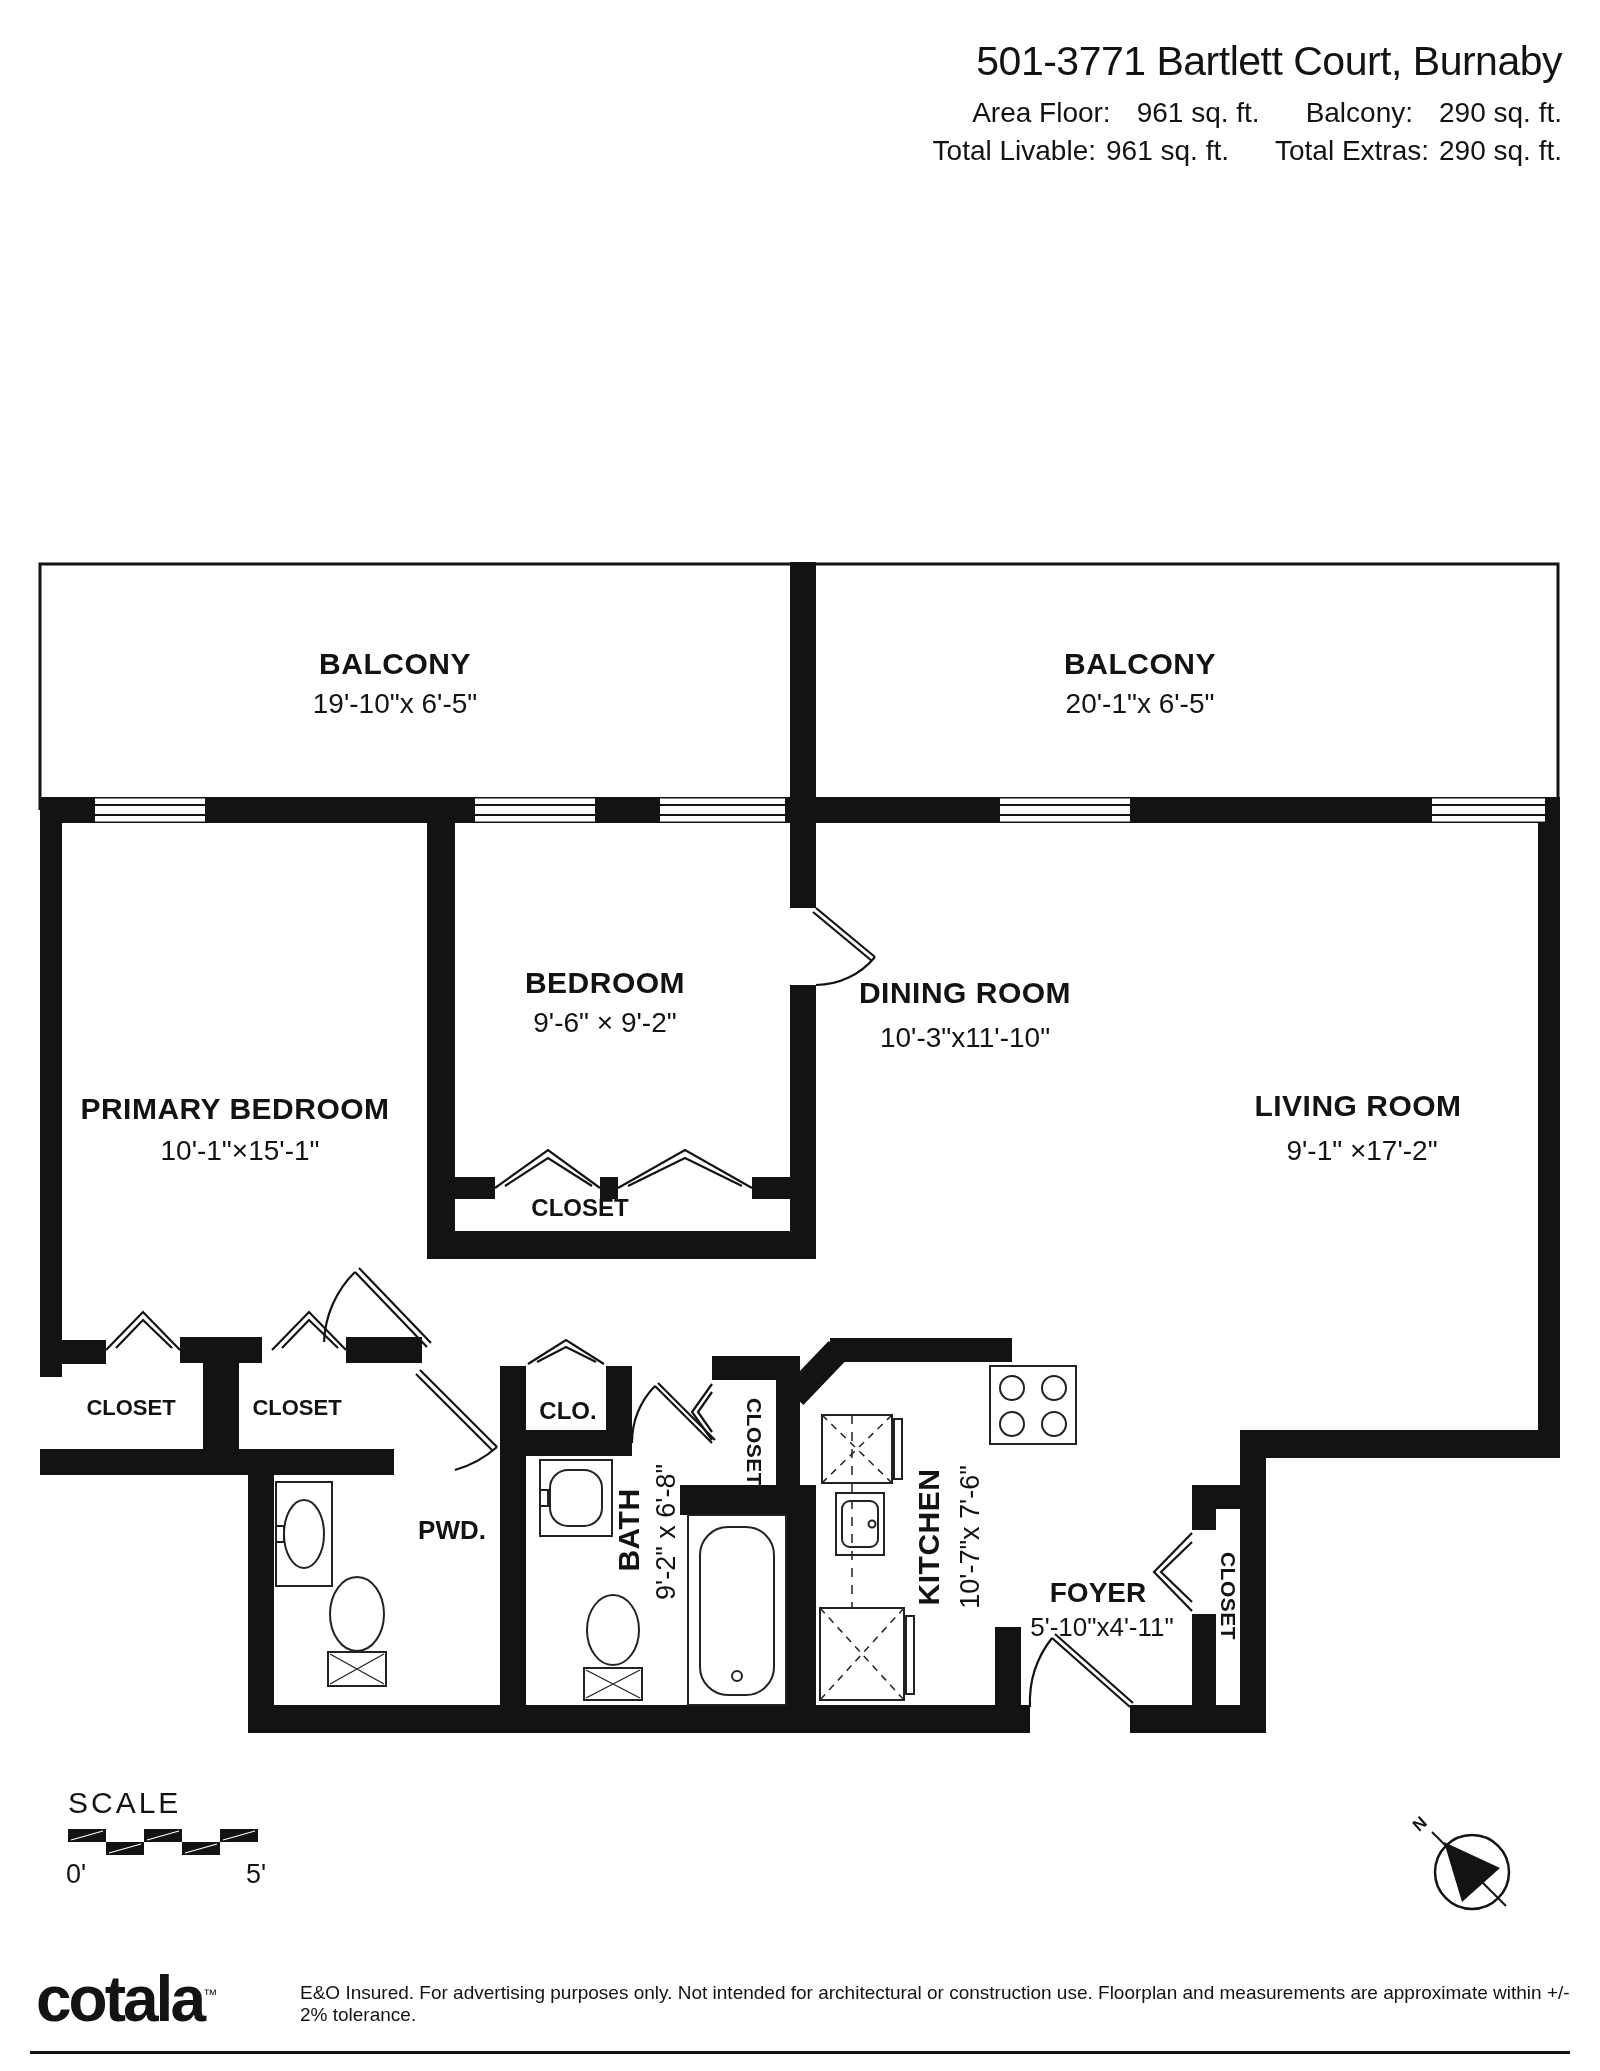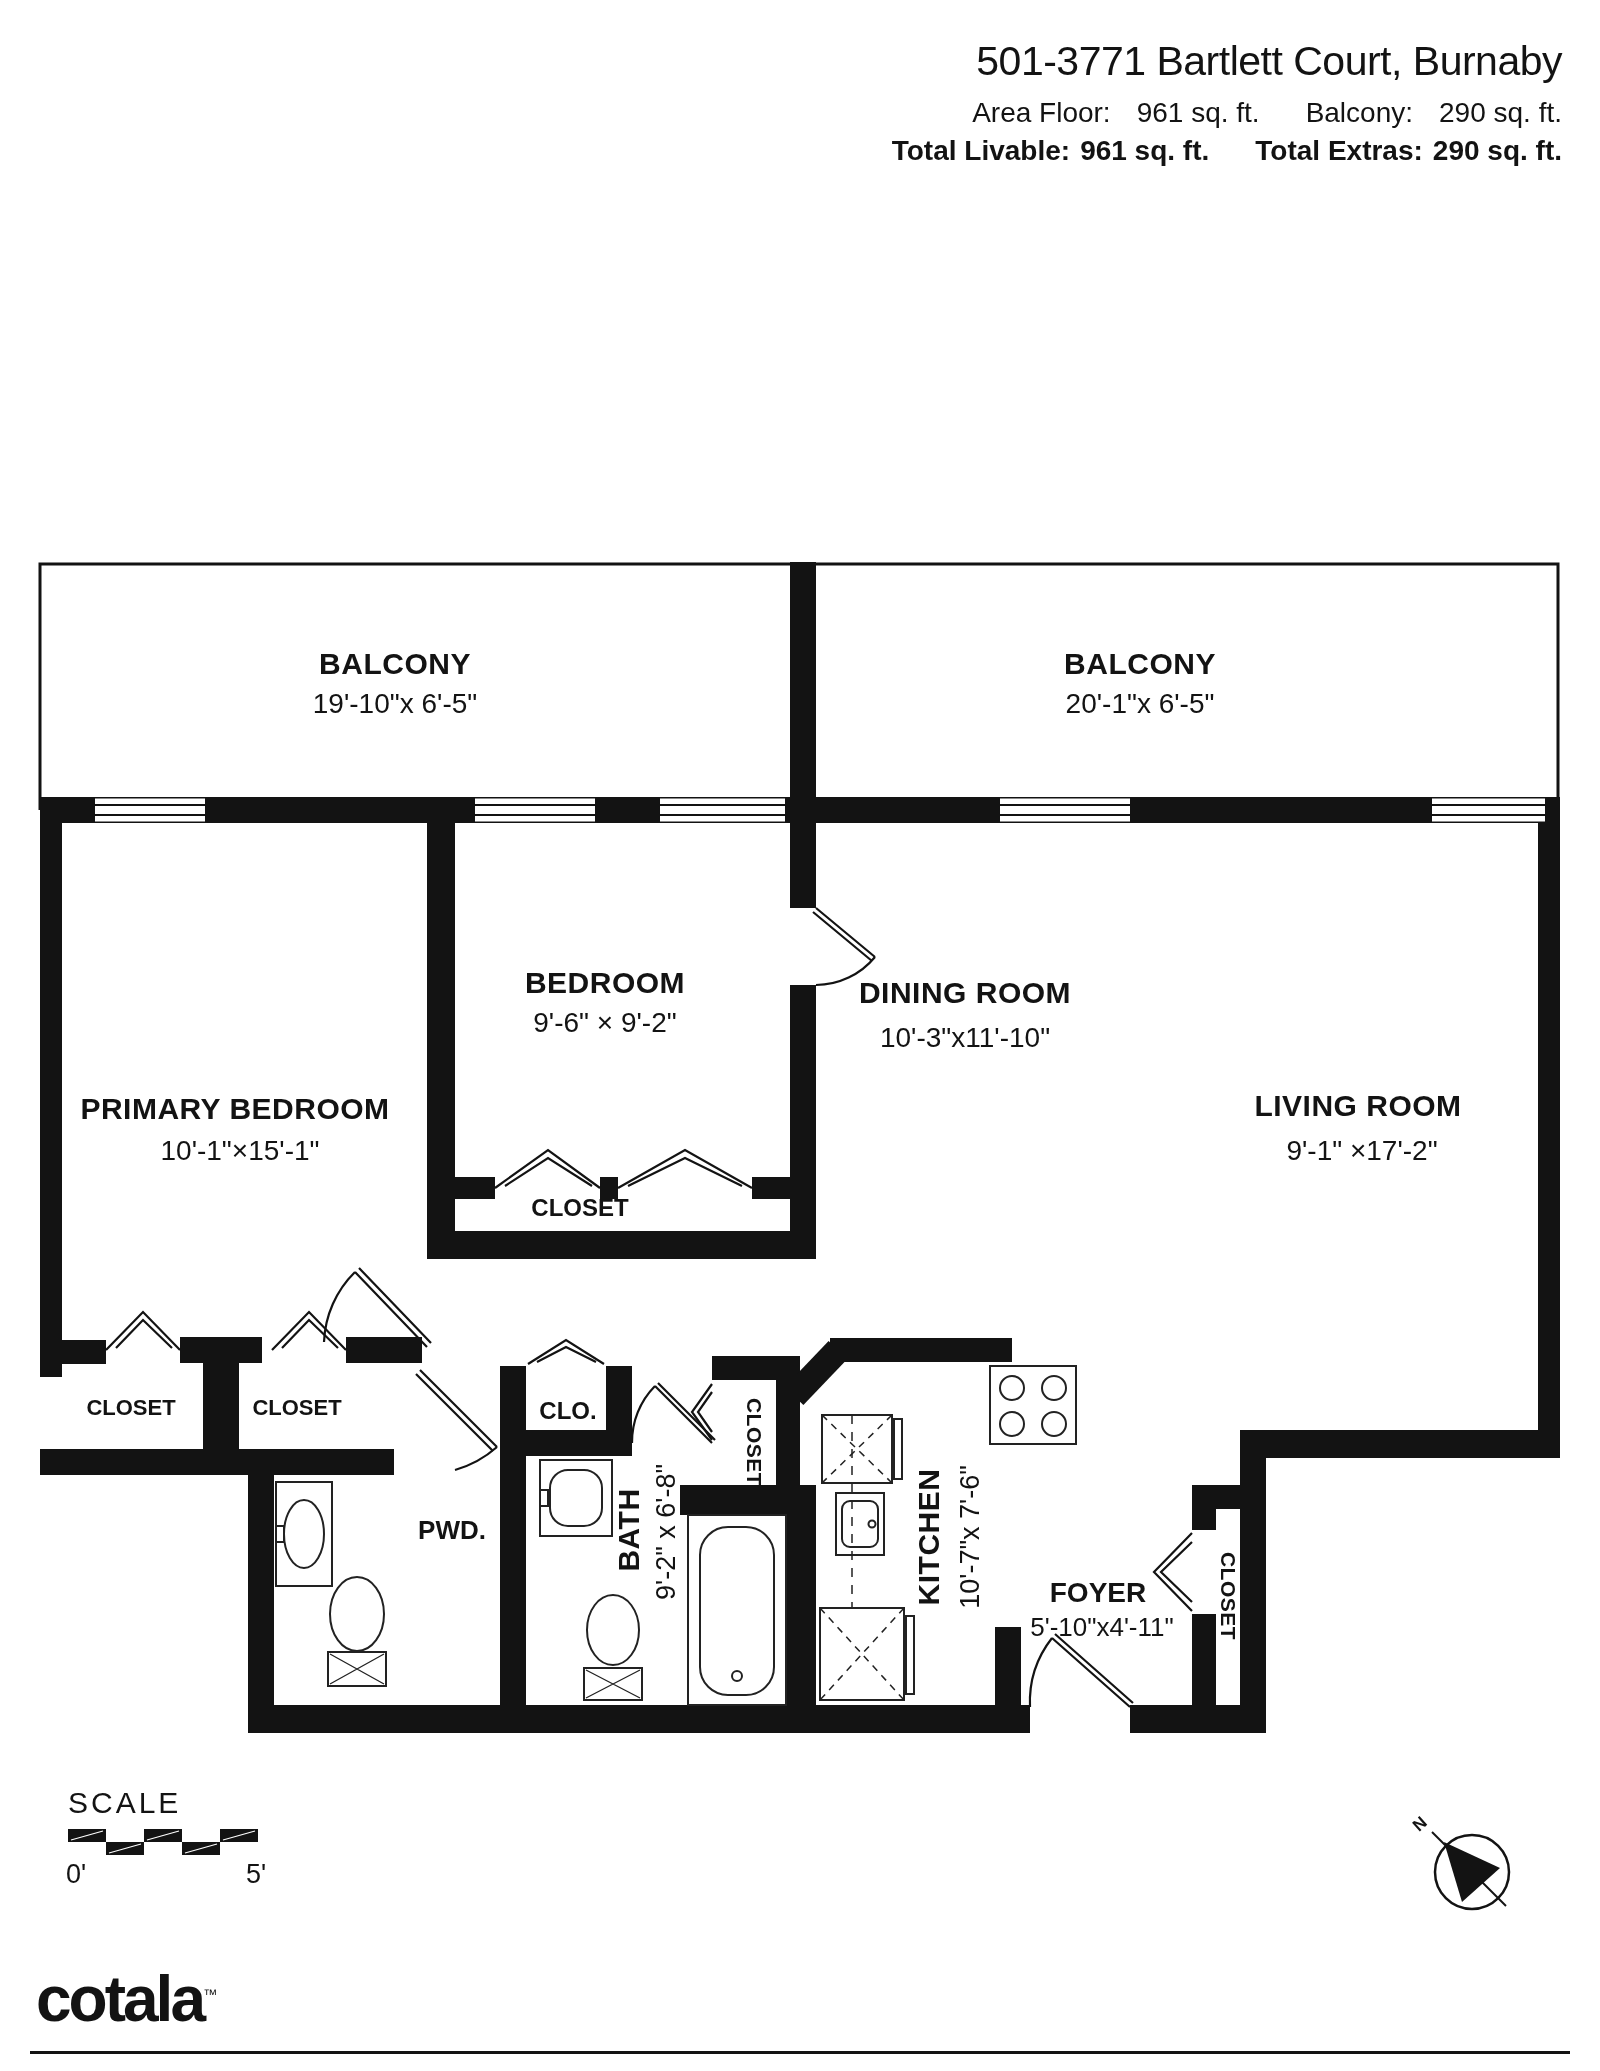--- a/index.html
+++ b/index.html
@@ -2,21 +2,21 @@
 <html><head>
 <meta charset="utf-8">
 <style>
   html,body{margin:0;padding:0;background:#fff;}
   .page{position:relative;width:1600px;height:2071px;background:#fff;overflow:hidden;
         font-family:"Liberation Sans",sans-serif;color:#131313;}
   
   .hdr{position:absolute;top:38px;right:38px;text-align:right;}
   .hdr-title{font-size:41px;font-weight:400;letter-spacing:-0.5px;}
   .meta-row{display:flex;justify-content:flex-end;align-items:baseline;font-size:28px;margin-top:12px;}
-  .meta-row.bold{font-weight:700;margin-top:6px;text-align:center;}
+  .meta-row.bold{font-weight:400;margin-top:6px;text-align:center;}
   .meta-row .lbl{margin-right:26px;}
   .meta-row .grp-gap{margin-left:46px;}
   
   .plan-title{position:absolute;left:415px;top:364px;width:800px;text-align:center;}
   .pt-main{display:inline-block;font-size:35px;font-weight:700;border-bottom:3px solid #131313;padding:0 3px 3px;}
   .pt-sub{font-size:33px;margin-top:7px;}
   
   .plan-svg{position:absolute;left:0;top:540px;}
   text{fill:#131313;}
   .rn{font:700 30px "Liberation Sans",sans-serif;letter-spacing:.5px;}
@@ -271,15 +271,16 @@
 
     <g>
       <circle cx="1472" cy="1872" r="37" stroke="#131313" stroke-width="2.5" fill="none"></circle>
       <line x1="1506" y1="1906" x2="1432" y2="1832" stroke="#131313" stroke-width="2"></line>
       <polygon points="1444,1842 1500,1868 1462,1902" fill="#131313"></polygon>
       <text class="north-n" x="1420" y="1824" dominant-baseline="central" text-anchor="middle" transform="rotate(-42 1420 1824)">N</text>
     </g>
   </svg>
 
   <div class="brand"><span>cotala</span><sup>™</sup></div>
+  <div class="disclaimer">E&amp;O Insured. For advertising purposes only. Not intended for architectural or construction use. Floorplan and measurements are approximate within +/- 2% tolerance.</div>
   <div class="bottom-rule"></div>
 
 </div>
 
 </body></html>

